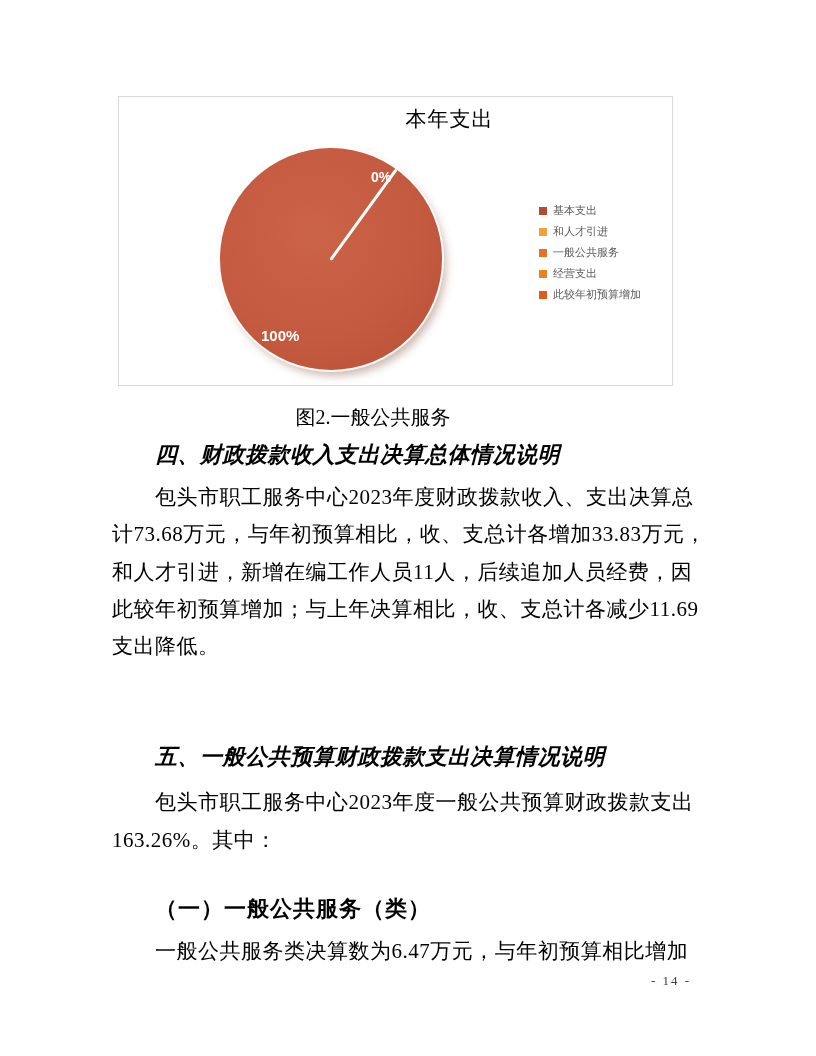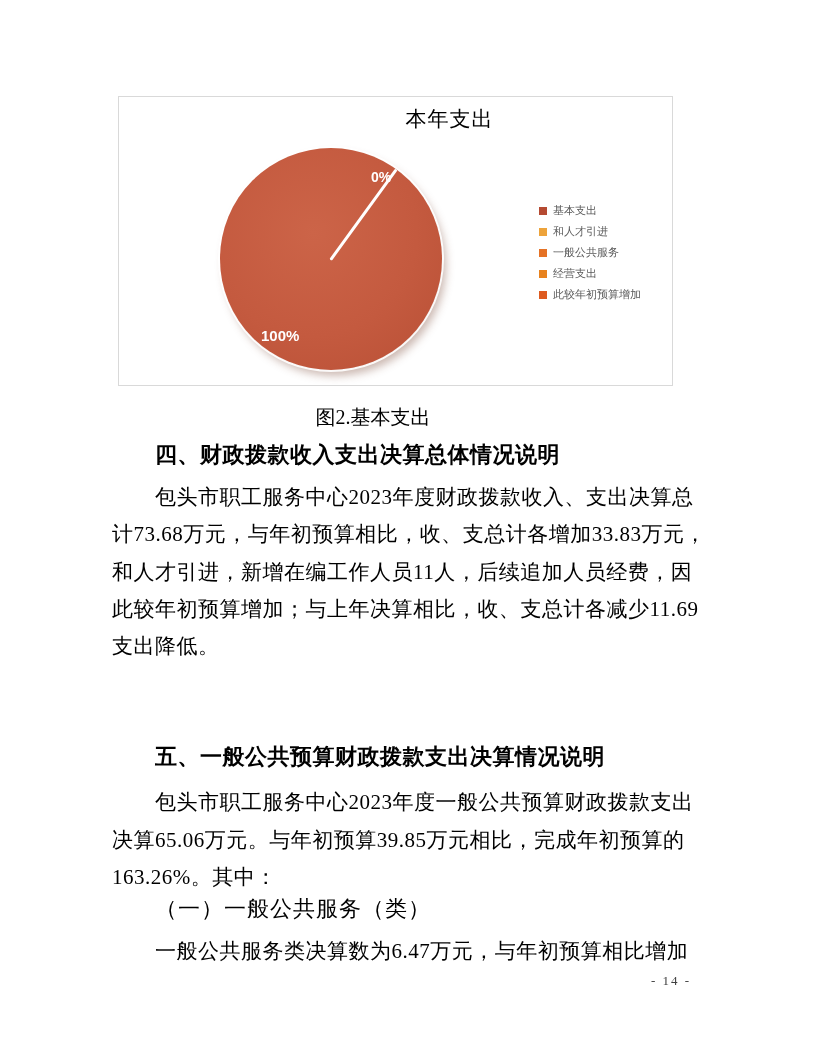--- a/index.html
+++ b/index.html
@@ -77,20 +77,21 @@
     font-size: 20px;
   }
   .h-sans {
     position: absolute;
     left: 155px;
     font-family: "Liberation Sans", "DejaVu Sans", sans-serif;
     font-weight: 700;
     font-size: 22px;
     letter-spacing: 0.5px;
     white-space: nowrap;
+    font-style: italic;
   }
   .h4 { top: 440px; }
   .h5 { top: 742px; }
   .para {
     position: absolute;
     left: 112px;
     width: 600px;
     font-size: 21px;
   }
   .p1 { top: 479px; }
@@ -98,21 +99,21 @@
   .p3 { top: 933px; }
   .p1 .ln { line-height: 37.3px; }
   .p2 .ln { line-height: 37.5px; }
   .p3 .ln { line-height: 37.5px; }
   .ln { display: block; white-space: nowrap; letter-spacing: 0.5px; font-family: Liberation Serif, serif; }
   .ind { padding-left: 43px; }
   .subheading {
     position: absolute;
     left: 155px; top: 894px;
     font-size: 22px;
-    font-weight: 400;
+    font-weight: 700;
     letter-spacing: 1px;
     white-space: nowrap;
   }
   .page-num {
     position: absolute;
     left: 651px; top: 973px;
     font-size: 13px;
     color: #3f3f3f;
     letter-spacing: 2px;
   }
@@ -147,35 +148,34 @@
         <span class="legend-swatch" style="background-color: rgb(232, 130, 30);"></span>
         <span>经营支出</span>
       </div>
       <div class="legend-item">
         <span class="legend-swatch" style="background-color: rgb(222, 91, 32);"></span>
         <span>此较年初预算增加</span>
       </div>
     </div>
   </div>
 
-  <div class="caption">图2.基本支出</div>
+  <div class="caption">图2.一般公共服务</div>
 
   <div class="h-sans h4">四、财政拨款收入支出决算总体情况说明</div>
   <div class="para p1">
     <span class="ln ind">包头市职工服务中心2023年度财政拨款收入、支出决算总</span>
     <span class="ln">计73.68万元，与年初预算相比，收、支总计各增加33.83万元，</span>
     <span class="ln">和人才引进，新增在编工作人员11人，后续追加人员经费，因</span>
     <span class="ln">此较年初预算增加；与上年决算相比，收、支总计各减少11.69</span>
     <span class="ln">支出降低。</span>
   </div>
 
   <div class="h-sans h5">五、一般公共预算财政拨款支出决算情况说明</div>
   <div class="para p2">
     <span class="ln ind">包头市职工服务中心2023年度一般公共预算财政拨款支出</span>
-    <span class="ln">决算65.06万元。与年初预算39.85万元相比，完成年初预算的</span>
     <span class="ln">163.26%。其中：</span>
   </div>
 
   <div class="subheading">（一）一般公共服务（类）</div>
   <div class="para p3">
     <span class="ln ind">一般公共服务类决算数为6.47万元，与年初预算相比增加</span>
   </div>
 
   <div class="page-num">- 14 -</div>
 

